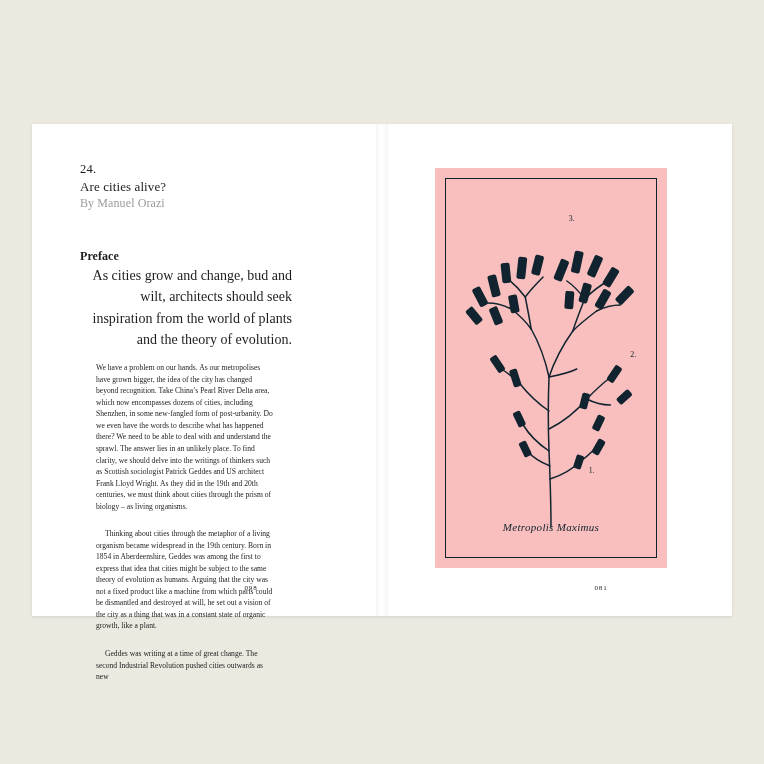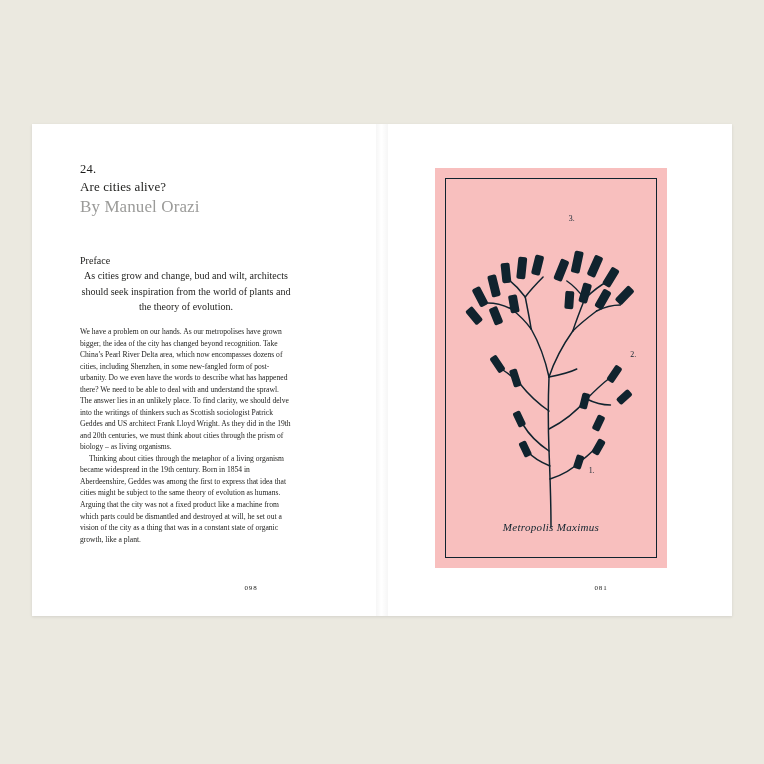--- a/index.html
+++ b/index.html
@@ -62,51 +62,51 @@
   }
   .chapter-title {
     font-size: 13px;
     color: #1d1d1b;
     font-weight: 400;
     margin: 0 0 2px 0;
     line-height: 1.2;
     letter-spacing: 0.1px;
   }
   .chapter-author {
-    font-size: 17px;
+    font-size: 12px;
     color: #9b9b99;
     margin: 0;
     line-height: 1.25;
     letter-spacing: 0.1px;
   }
 
   .body-col {
     margin-top: 36px;
     width: 212px;
   }
   .preface-label {
-    font-size: 10px;
-    font-weight: normal;
+    font-size: 12px;
+    font-weight: bold;
     color: #1d1d1b;
     letter-spacing: 0.05px;
     line-height: 1.5;
     margin: 0;
   }
   .preface-text {
-    font-size: 10px;
+    font-size: 14px;
     color: #1d1d1b;
     line-height: 1.52;
     margin: 0;
-    text-align: center;
+    text-align: right;
   }
   .body-para {
     font-size: 7.6px;
     color: #1d1d1b;
     line-height: 1.52;
-    margin: 0;
+    margin: 16px;
     text-align: left;
   }
   .body-para.first {
     margin-top: 12px;
   }
   .body-para.indented {
     text-indent: 9px;
   }
 
   .folio {
@@ -177,20 +177,21 @@
         <h1 class="chapter-title">Are cities alive?</h1>
         <p class="chapter-author">By Manuel Orazi</p>
       </div>
 
       <div class="body-col">
         <p class="preface-label">Preface</p>
         <p class="preface-text">As cities grow and change, bud and wilt, architects should seek inspiration from the world of plants and the theory of evolution.</p>
 
         <p class="body-para first">We have a problem on our hands. As our metropolises have grown bigger, the idea of the city has changed beyond recognition. Take China’s Pearl River Delta area, which now encompasses dozens of cities, including Shenzhen, in some new-fangled form of post-urbanity. Do we even have the words to describe what has happened there? We need to be able to deal with and understand the sprawl. The answer lies in an unlikely place. To find clarity, we should delve into the writings of thinkers such as Scottish sociologist Patrick Geddes and US architect Frank Lloyd Wright. As they did in the 19th and 20th centuries, we must think about cities through the prism of biology – as living organisms.</p>
         <p class="body-para indented">Thinking about cities through the metaphor of a living organism became widespread in the 19th century. Born in 1854 in Aberdeenshire, Geddes was among the first to express that idea that cities might be subject to the same theory of evolution as humans. Arguing that the city was not a fixed product like a machine from which parts could be dismantled and destroyed at will, he set out a vision of the city as a thing that was in a constant state of organic growth, like a plant.</p>
+        <p class="body-para indented">Geddes was writing at a time of great change. The second Industrial Revolution pushed cities outwards as new</p>
       </div>
 
       <div class="folio folio-left">098</div>
     </div>
 
     <div class="page page-right">
 
       <div class="plate">
         <div class="plate-inner">
 

